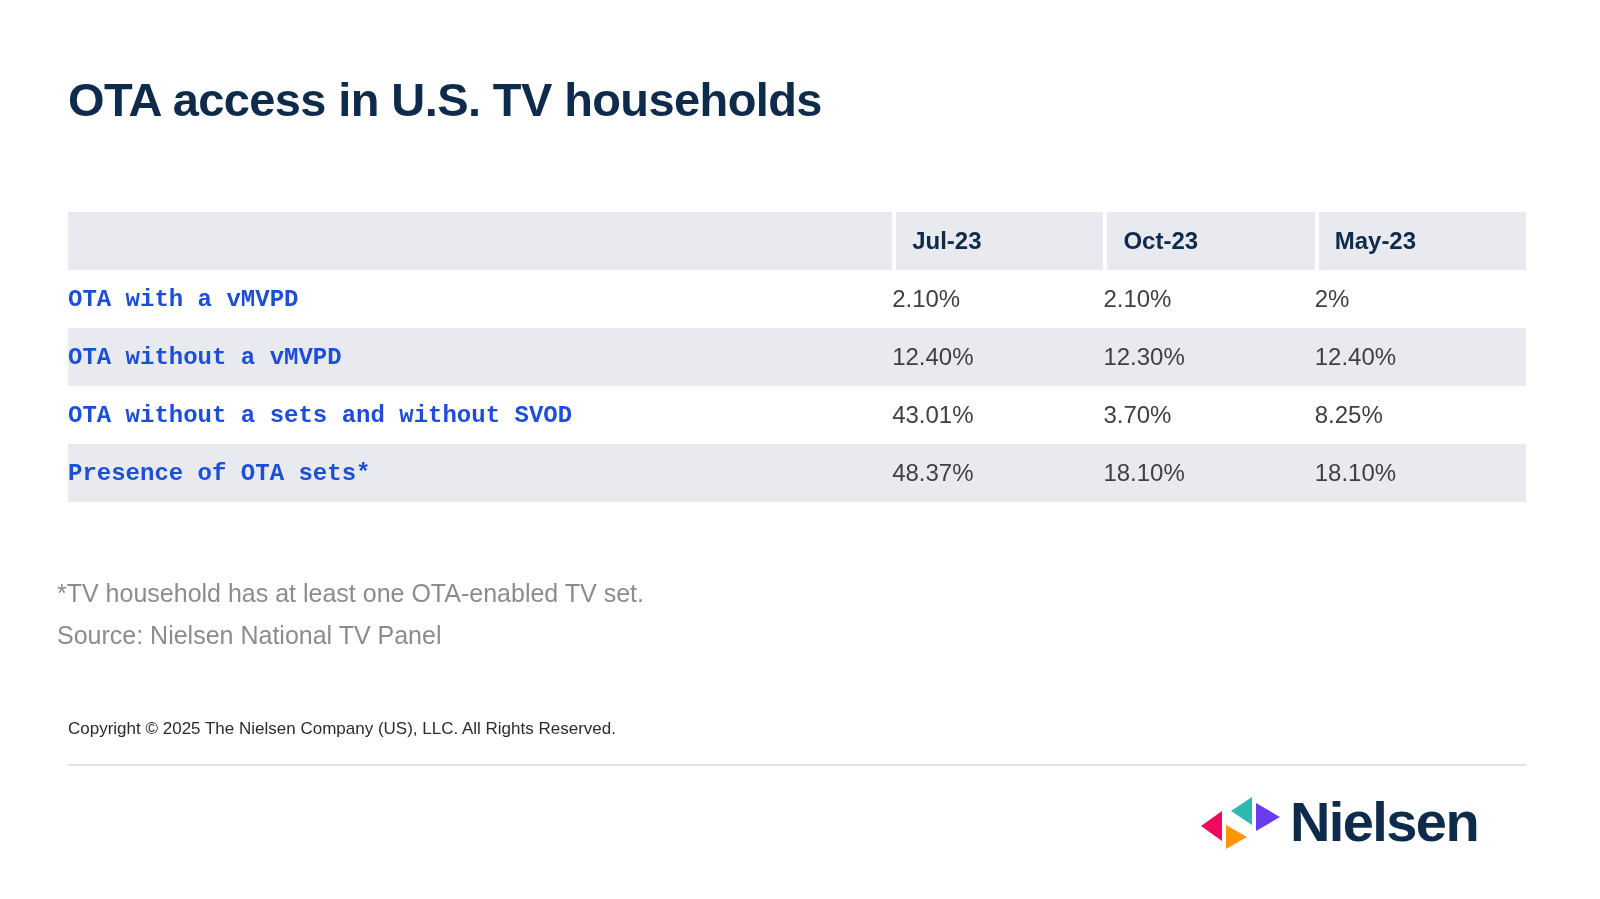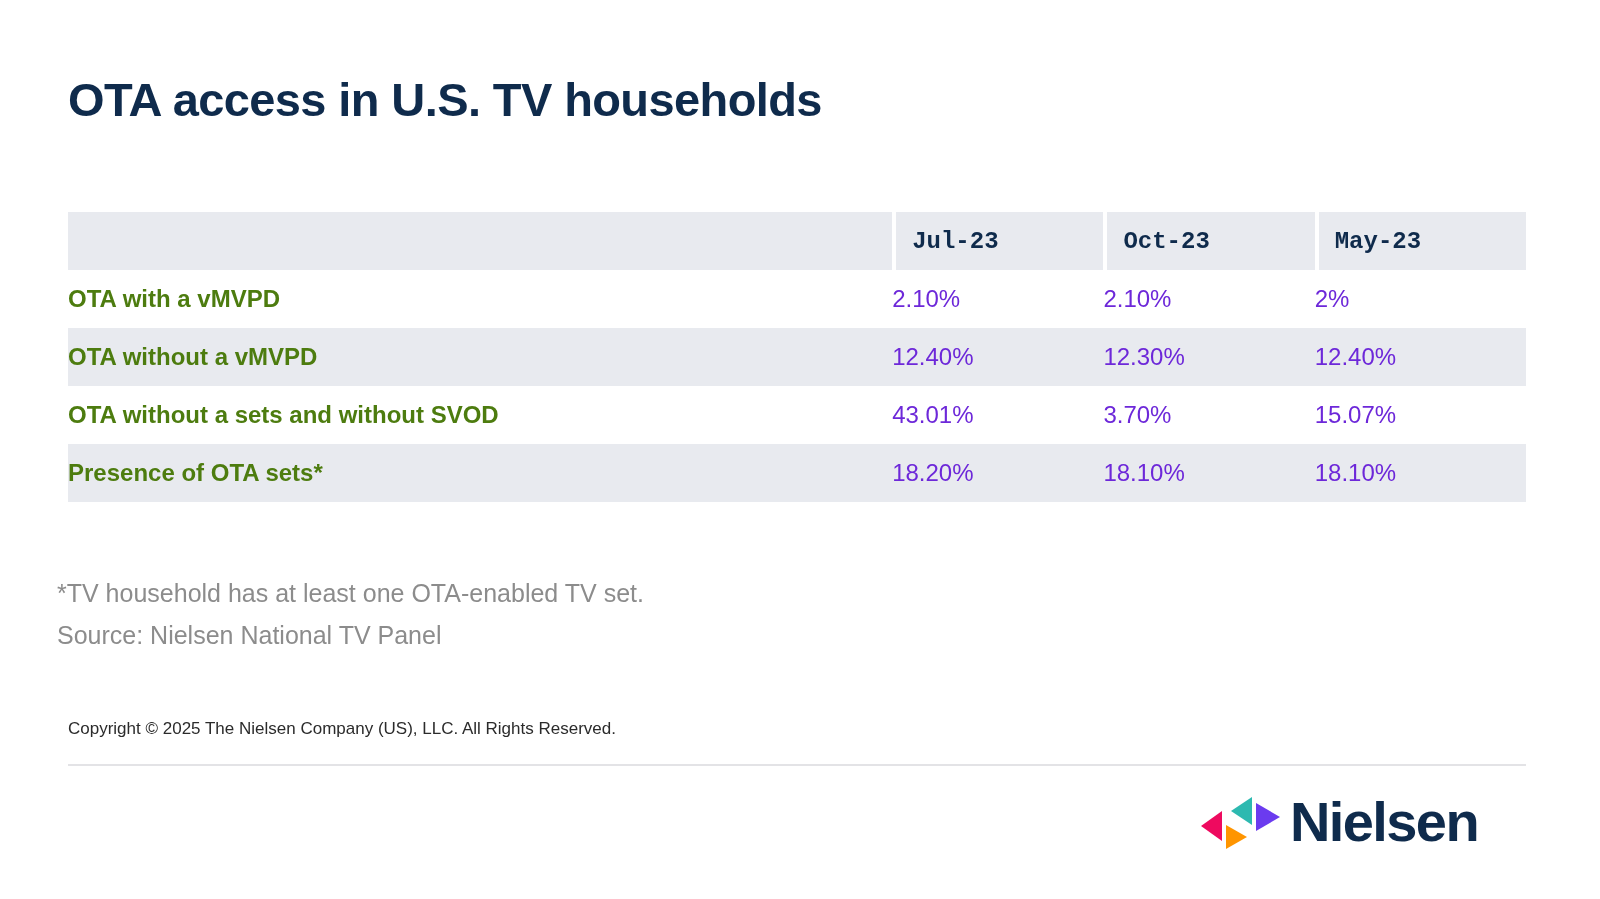--- a/index.html
+++ b/index.html
@@ -60,42 +60,42 @@
     background-clip: padding-box;
   }
 
   
   thead th {
     background: #e8eaef;
     font-weight: bold;
     color: #0f2b4c;
     font-size: 25px;
     text-align: left;
-    font-family: Liberation Mono, monospace;
   }
   thead th.label-head { padding-left: 14px; }
   thead th.val-head {
     padding-left: 16px;
     border-left: 4px solid #ffffff;
   }
 
   
   tbody tr.odd  td { background: #ffffff; }
   tbody tr.even td { background: #e8eaef; }
 
   td.rowlabel {
     font-weight: bold;
     padding-left: 14px;
-    color: #4d7c0f;
-    white-space: nowrap;
+    color: #1d4ed8;
+    white-space: nowrap;
+    font-family: Liberation Mono, monospace;
   }
   td.val {
     font-weight: normal;
     padding-left: 16px;
-    color: #6d28d9;
+    color: #404040;
     border-left: 4px solid #ffffff;
     white-space: nowrap;
   }
 
   
   .footnote {
     position: absolute;
     left: 57px;
     top: 572px;
     font-size: 25px;
@@ -185,25 +185,25 @@
         <tr class="even">
           <td class="rowlabel">OTA without a vMVPD</td>
           <td class="val">12.40%</td>
           <td class="val">12.30%</td>
           <td class="val">12.40%</td>
         </tr>
         <tr class="odd">
           <td class="rowlabel">OTA without a sets and without SVOD</td>
           <td class="val">43.01%</td>
           <td class="val">3.70%</td>
-          <td class="val">15.07%</td>
+          <td class="val">8.25%</td>
         </tr>
         <tr class="even">
           <td class="rowlabel">Presence of OTA sets*</td>
-          <td class="val">18.20%</td>
+          <td class="val">48.37%</td>
           <td class="val">18.10%</td>
           <td class="val">18.10%</td>
         </tr>
       </tbody>
     </table>
   </div>
 
   <div class="footnote">
     <div>*TV household has at least one OTA-enabled TV set.</div>
     <div>Source: Nielsen National TV Panel</div>

